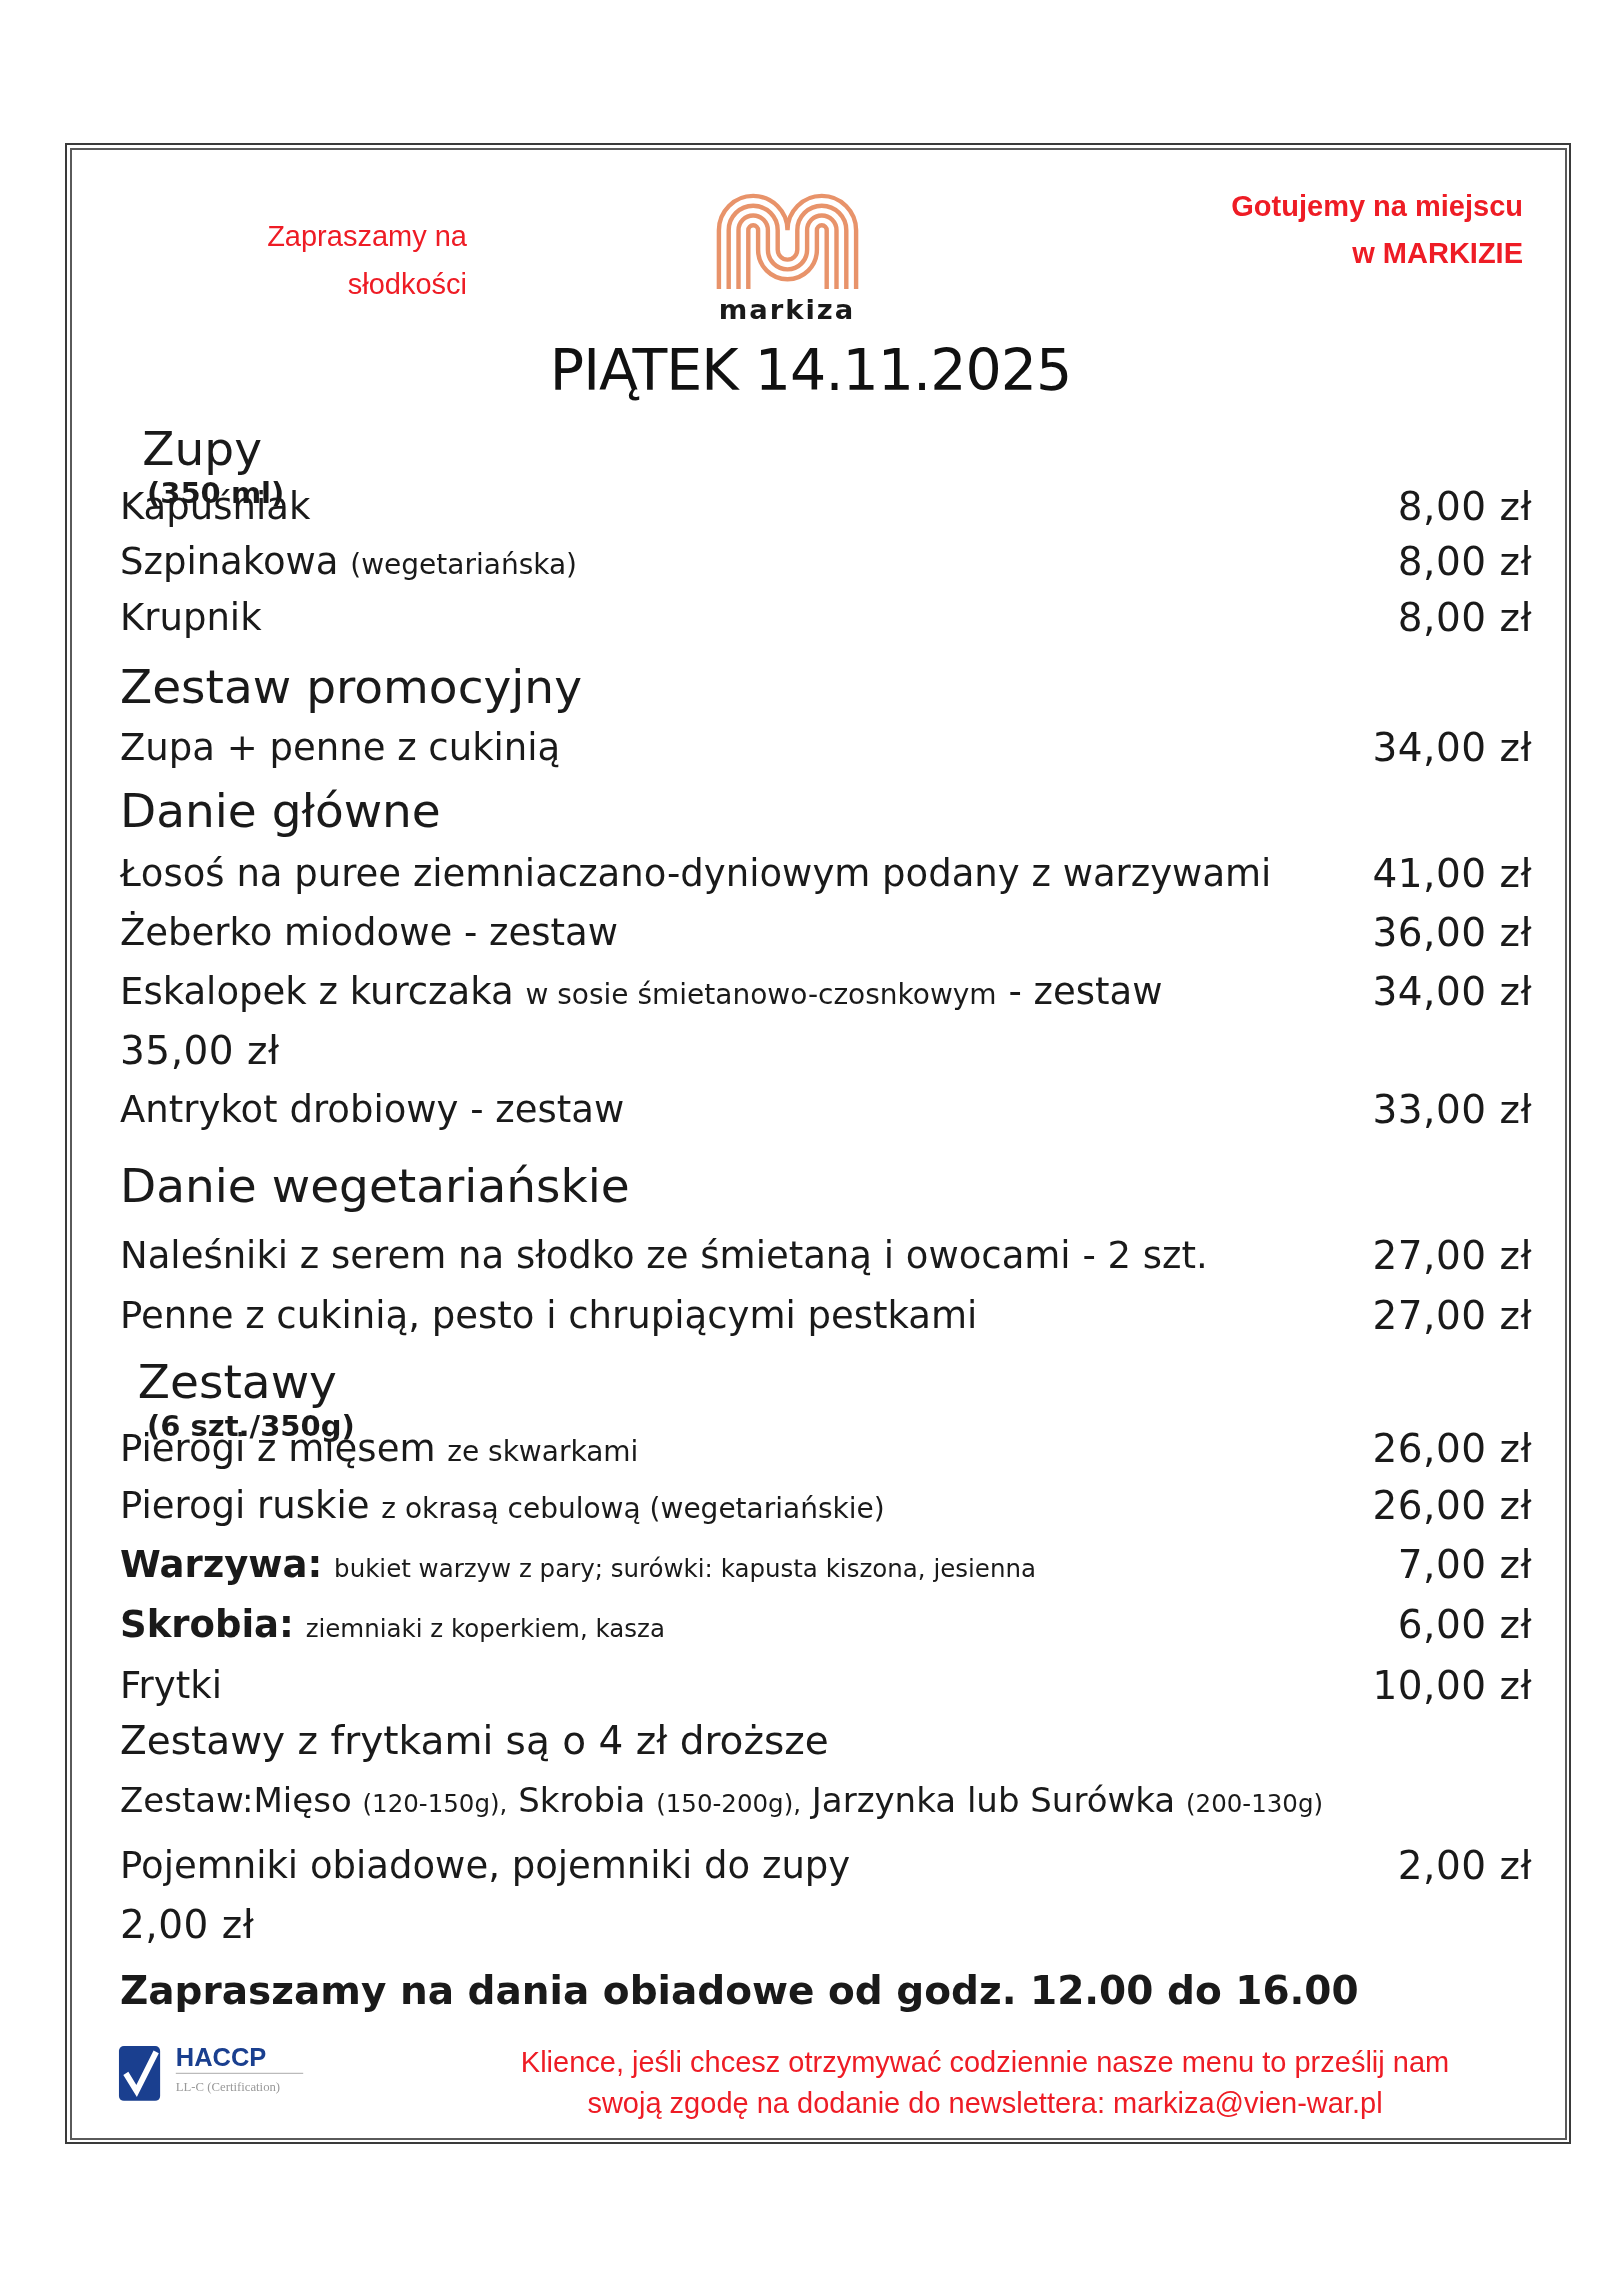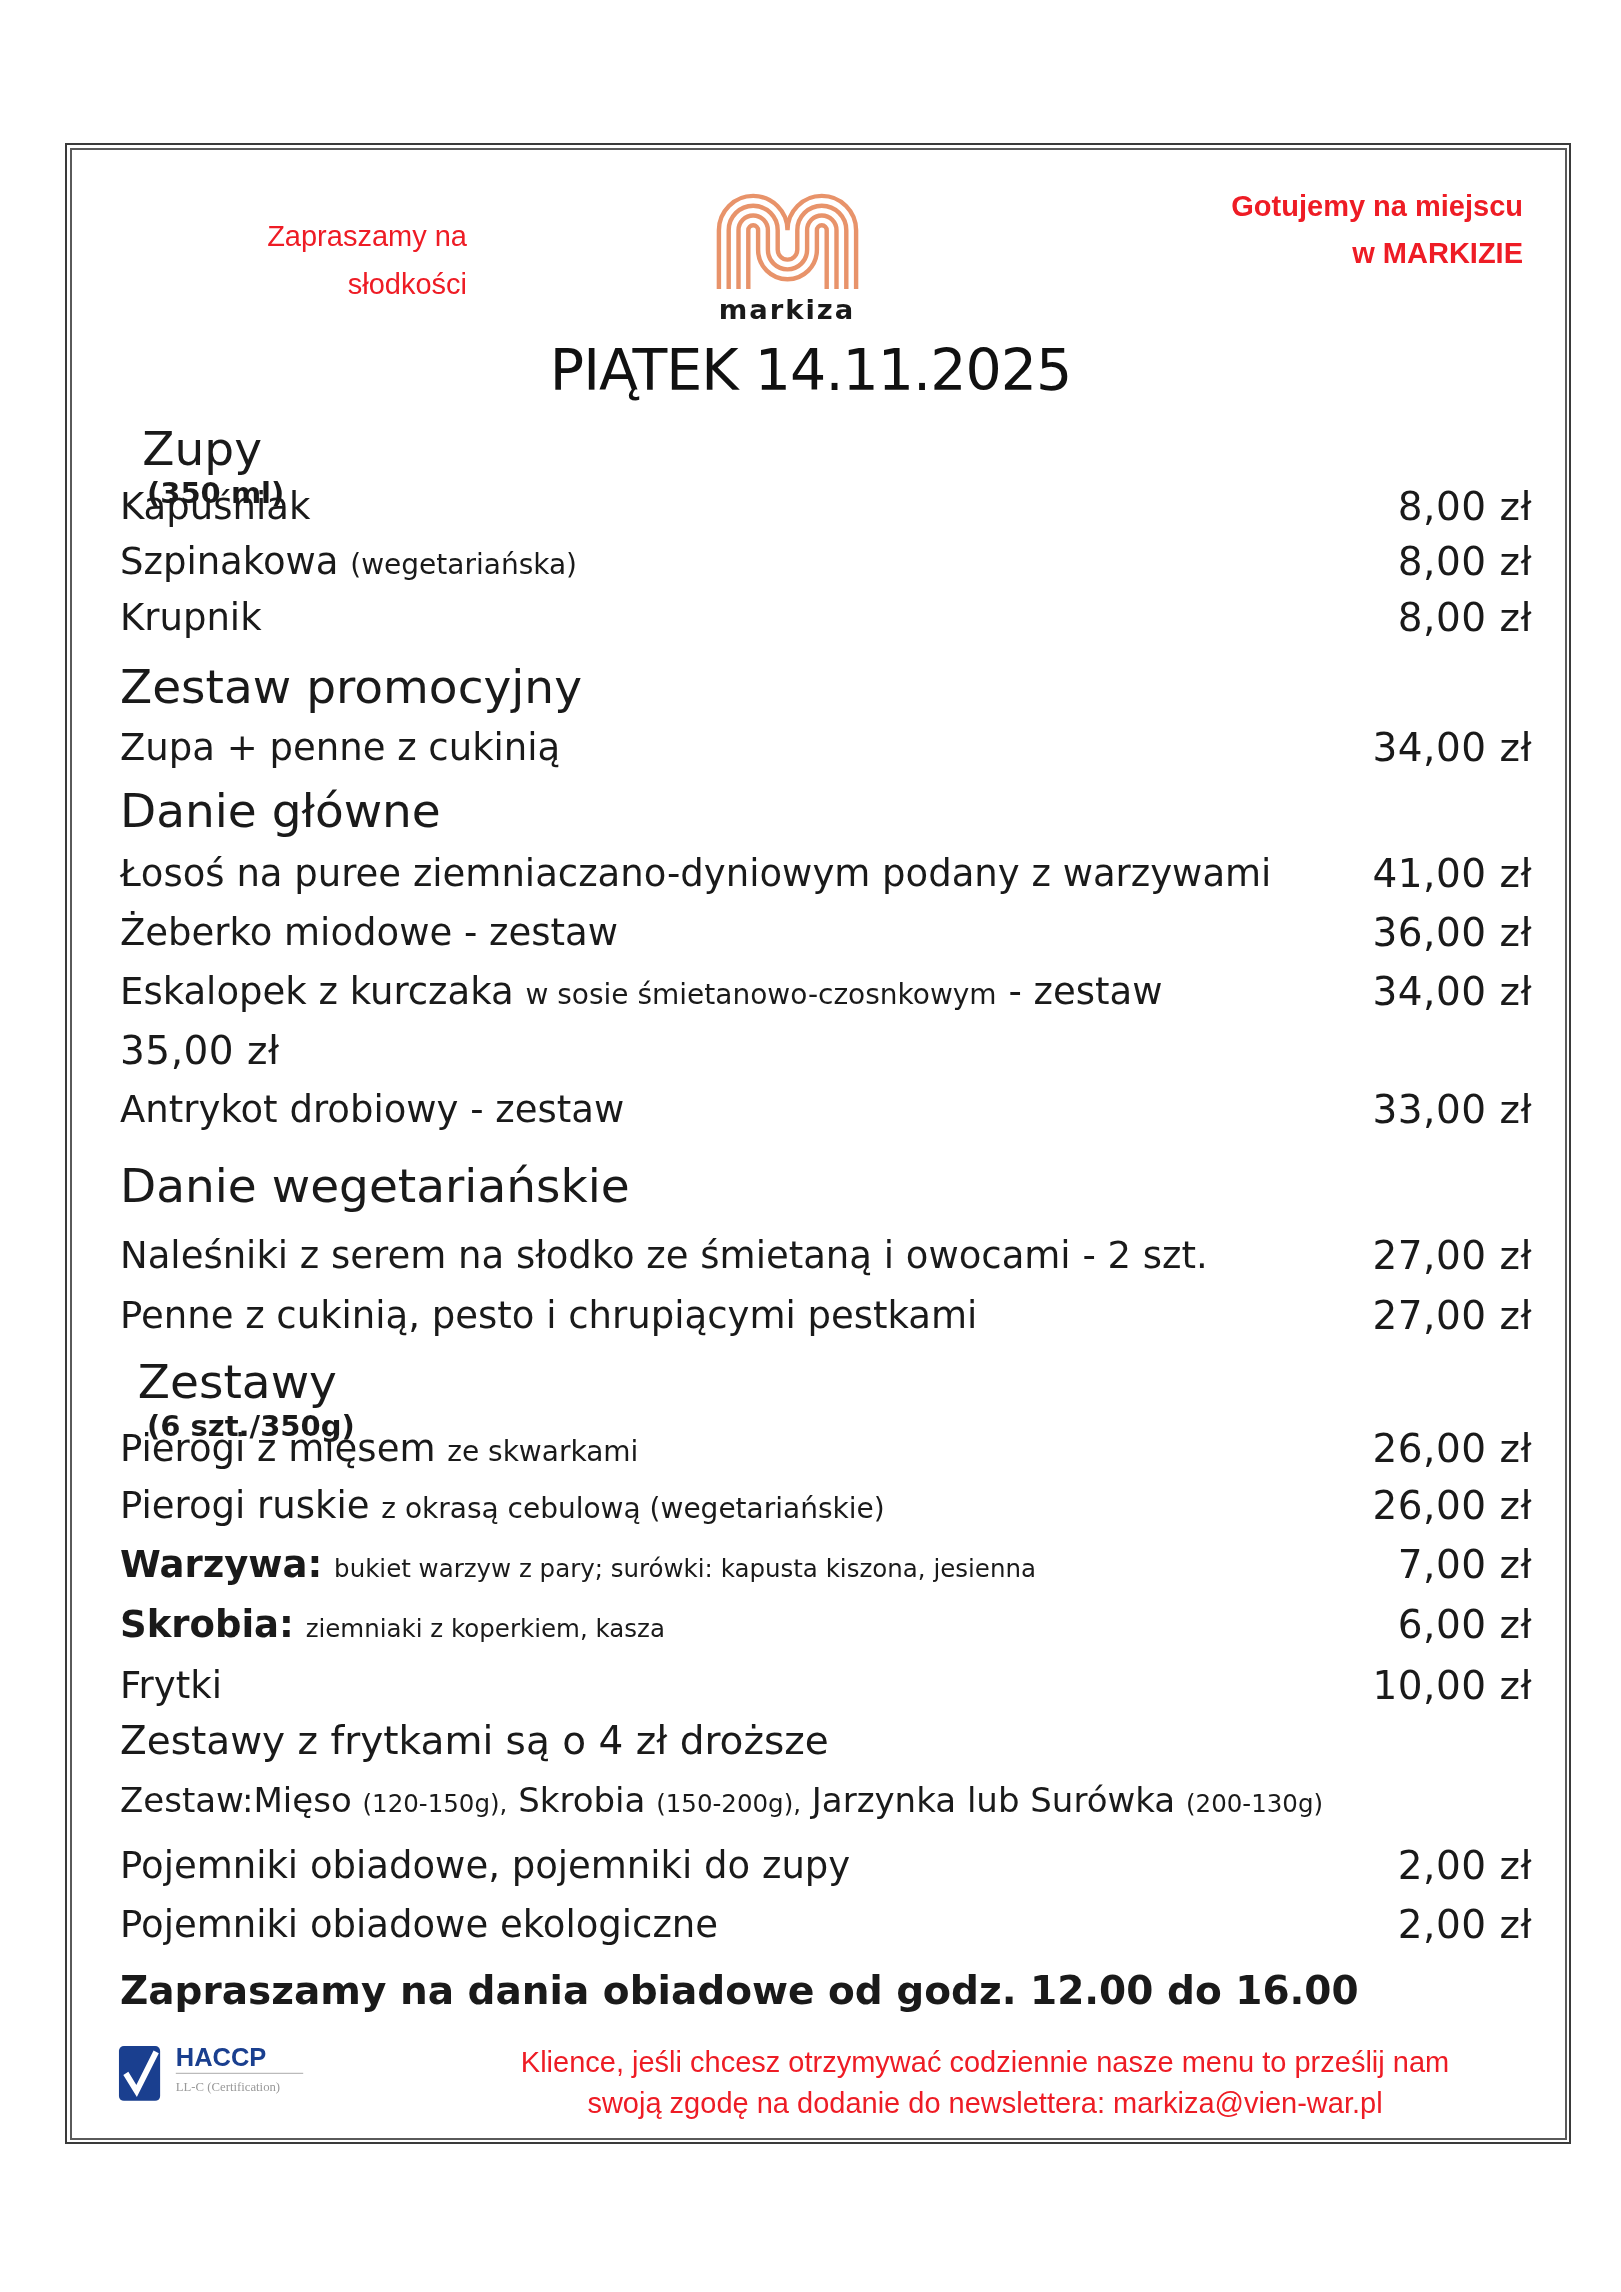--- a/index.html
+++ b/index.html
@@ -155,21 +155,20 @@
 </div>
 <div class="row" style="top:1775px">
   <span class="name" style="font-size:34px"><span>Zestaw:Mięso</span> <span class="tiny">(120-150g),</span> <span>Skrobia</span> <span class="tiny">(150-200g),</span> <span>Jarzynka lub Surówka</span> <span class="tiny">(200-130g)</span></span>
 </div>
 
 <div class="row" style="top:1841px">
   <span class="name">Pojemniki obiadowe, pojemniki do zupy</span>
   <span class="price">2,00 zł</span>
 </div>
 <div class="row" style="top:1900px">
-  <span class="name">Pojemniki obiadowe ekologiczne</span>
   <span class="price">2,00 zł</span>
 </div>
 
 <div class="bold-line">Zapraszamy na dania obiadowe od godz. 12.00 do 16.00</div>
 
 <svg class="haccp" viewBox="0 0 200 72">
   <rect x="2" y="14" width="42" height="56" rx="5" fill="#1a3f8f"></rect>
   <path d="M9 42 L20 60 L40 20" fill="none" stroke="#ffffff" stroke-width="6"></path>
   <text x="60" y="34" font-family="Liberation Sans, sans-serif" font-weight="bold" font-size="26" fill="#1a3f8f">HACCP</text>
   <line x1="60" y1="42" x2="190" y2="42" stroke="#bbbbbb" stroke-width="1.5"></line>

